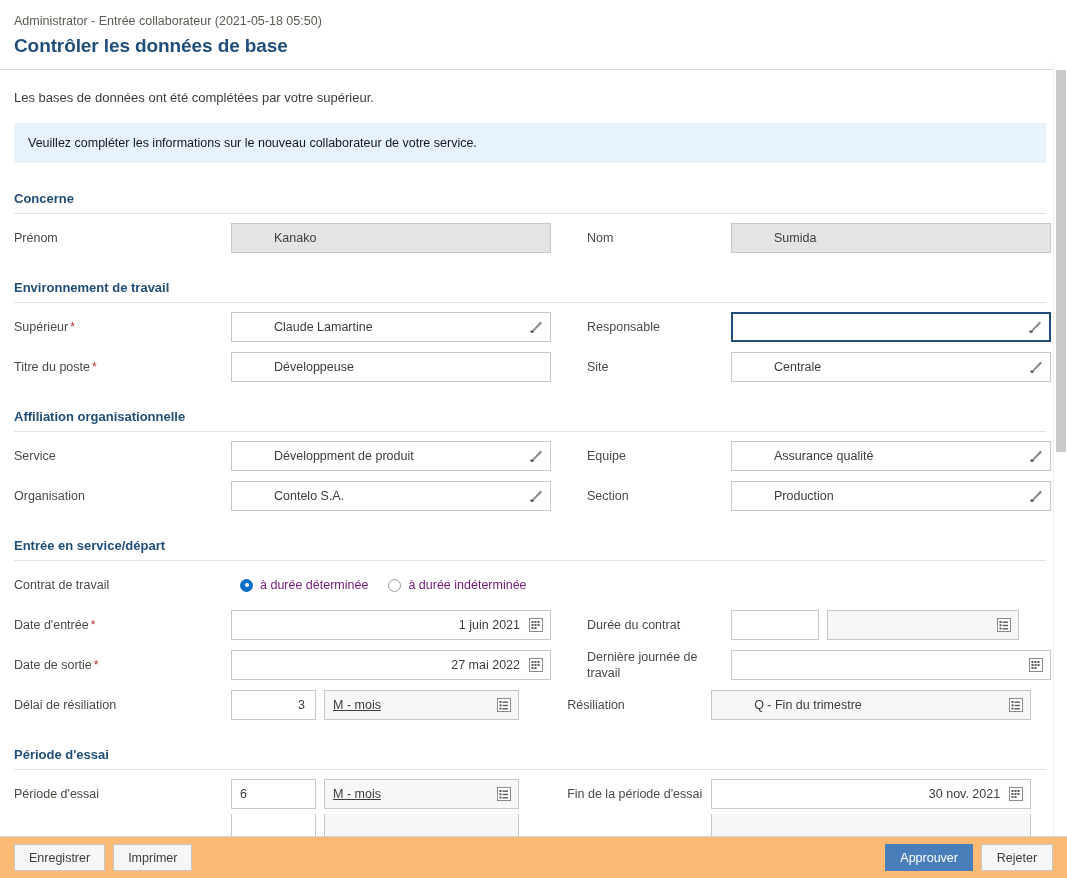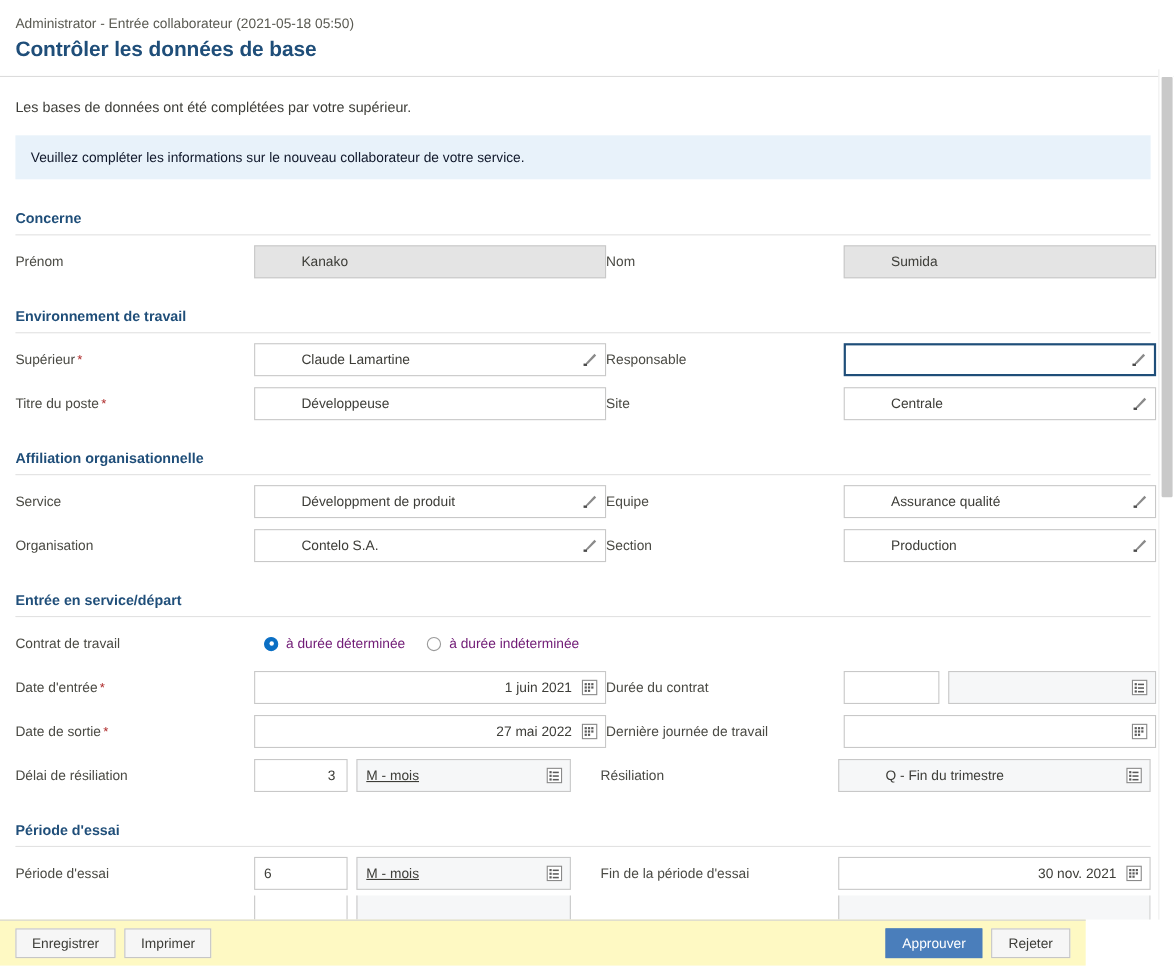--- a/index.html
+++ b/index.html
@@ -70,32 +70,33 @@
   .section-rule {
     border-bottom: 1px solid #e2e2e2;
     margin-bottom: 4px;
   }
 
   
   .row {
     display: flex;
     align-items: center;
     height: 40px;
+    gap: 36px;
   }
   .label {
     font-size: 12.5px;
     color: #4a4a44;
     line-height: 16px;
     flex: 0 0 auto;
   }
   .label .req { color: #b03030; margin-left: 2px; font-size: 12px; }
   .col-left  { display: flex; align-items: center; width: 540px; }
   .col-right { display: flex; align-items: center; width: 500px; }
   .label-left  { width: 217px; }
-  .label-right { width: 216px; }
+  .label-right { width: 144px; }
 
   
   .field {
     position: relative;
     height: 30px;
     border: 1px solid #c8c8c8;
     background: #ffffff;
     display: flex;
     align-items: center;
     padding: 0 8px;
@@ -153,22 +154,22 @@
   .scrollbar-thumb {
     position: absolute; top: 7px; left: 2px;
     width: 10px; height: 382px;
     background: #c9c9c9; border-radius: 1px;
   }
 
   
   .footer {
     position: absolute;
     left: 0; bottom: 0;
-    width: 987px; height: 42px;
-    background: #fef9c3;
+    width: 1067px; height: 42px;
+    background: #fdba74;
     border-top: 1px solid #d3d3d3;
     display: flex;
     align-items: center;
     padding: 0 14px;
   }
   .btn {
     height: 27px;
     min-width: 72px;
     padding: 0 14px;
     font-size: 12.5px;

